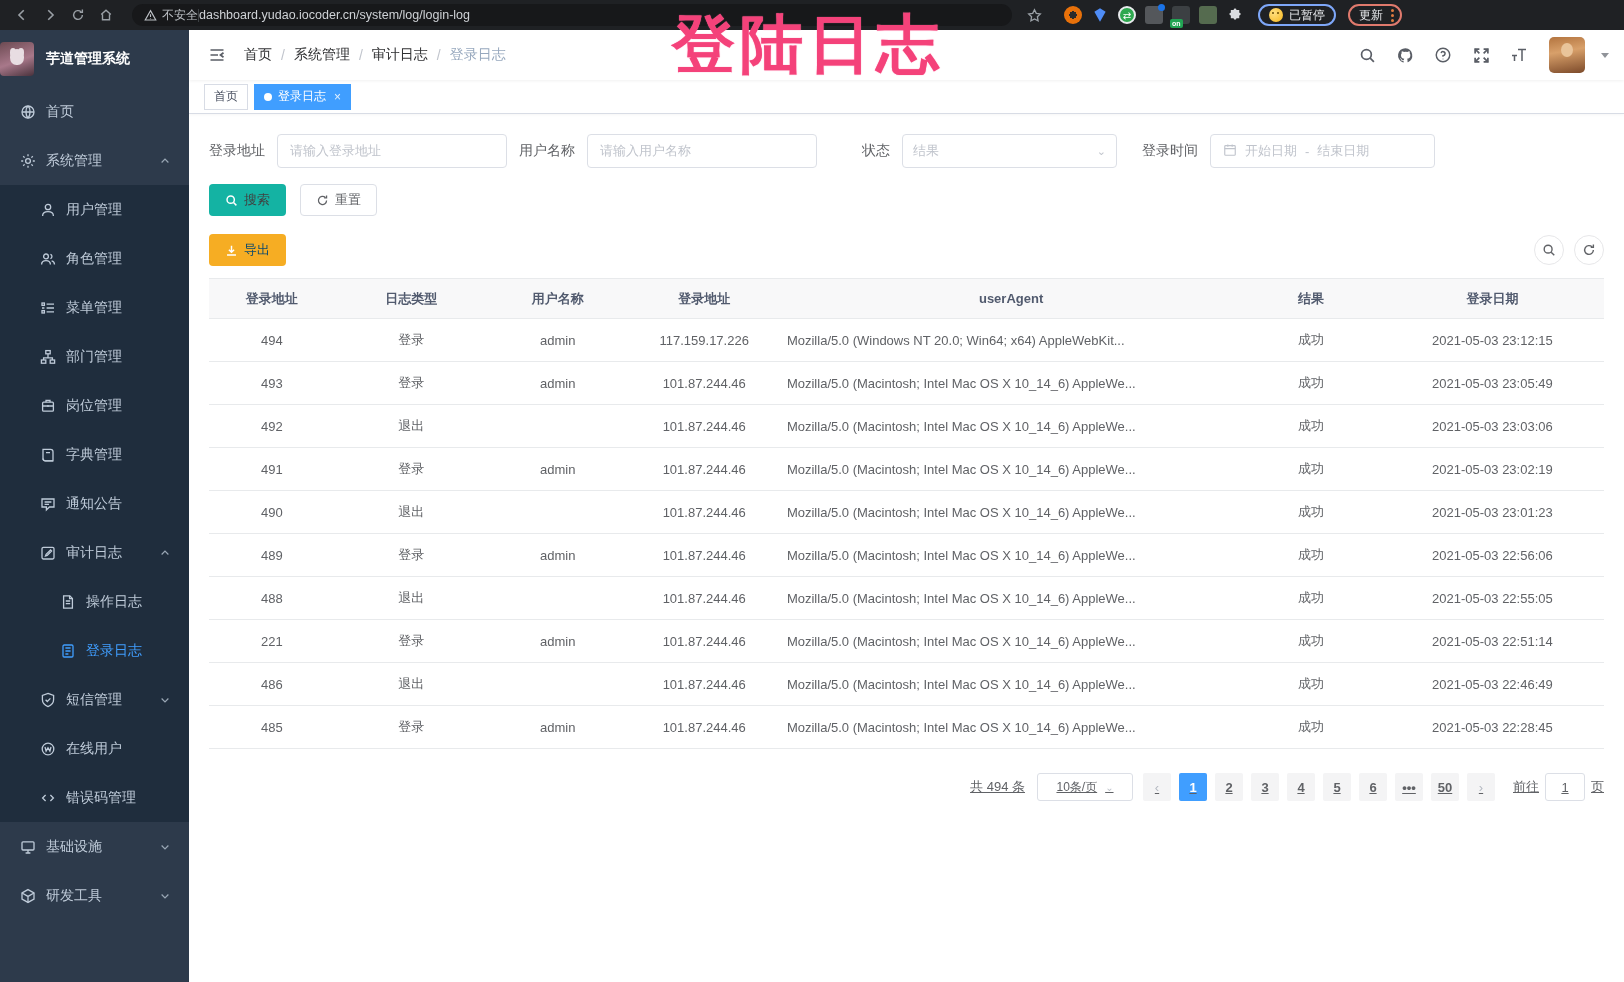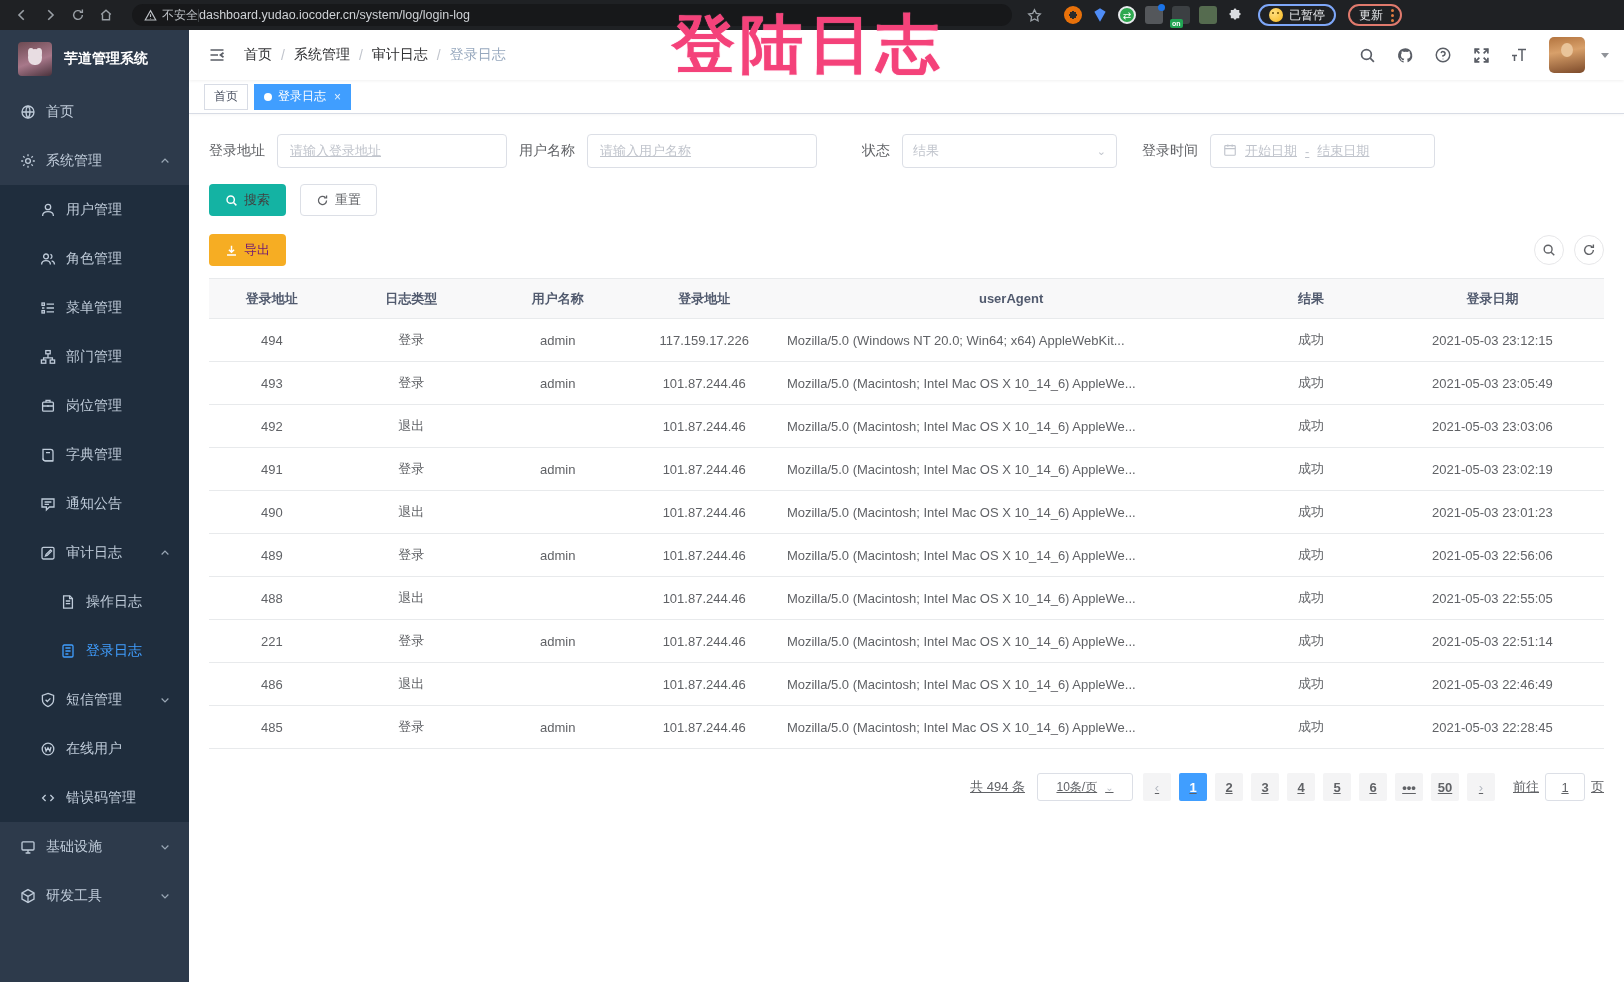--- a/index.html
+++ b/index.html
@@ -44,21 +44,21 @@
   
   .watermark { position:absolute; left:672px; top:2px; z-index:60; font-size:63px; font-weight:bold;
     color:#f4427a; letter-spacing:5px; text-shadow:0 0 1px #ff6d9c; pointer-events:none;
     font-family:"DejaVu Sans","Liberation Sans",sans-serif; }
 
   
   .app { display:flex; height:952px; position:relative; }
 
   
   .sidebar { width:189px; background:#2d3a4b; flex:0 0 auto; overflow:hidden; }
-  .logo-row { height:57px; display:flex; align-items:center; gap:12px; padding-left:18px; }
+  .logo-row { height:57px; display:flex; align-items:center; gap:12px; }
   .logo-img { width:34px; height:34px; border-radius:4px; overflow:hidden; flex:0 0 auto;
     background:linear-gradient(160deg,#6c4a52 0%,#a8788a 55%,#49323c 100%); position:relative; }
   .logo-img::after { content:""; position:absolute; left:10px; top:7px; width:14px; height:16px;
     border-radius:50% 50% 45% 45%; background:#e8dde2;
     box-shadow:-4px -5px 0 -4px #e8dde2, 4px -5px 0 -4px #e8dde2; }
   .logo-title { color:#fff; font-size:14px; font-weight:bold; white-space:nowrap; }
   .menu { }
   .menu-item { height:49px; display:flex; align-items:center; gap:10px; color:#bfcbd9;
     font-size:14px; cursor:pointer; position:relative; white-space:nowrap; }
   .menu-item .mi-icon { width:16px; height:16px; display:flex; align-items:center; justify-content:center; }
@@ -97,38 +97,38 @@
   .tag .dot { width:8px; height:8px; border-radius:50%; background:#fff; }
   .tag .close { font-size:12px; opacity:.85; margin-left:2px; }
 
   .content { flex:1; padding:20px 20px 0 20px; overflow:hidden; }
 
   
   .filter-form { display:flex; align-items:center; }
   .f-group { display:flex; align-items:center; }
   .f-label { font-size:14px; color:#606266; margin-right:12px; white-space:nowrap; }
   .f-input { height:34px; border:1px solid #dcdfe6; border-radius:4px; background:#fff;
-    display:flex; align-items:center; padding:0 12px; font-size:13px; color:#c0c4cc;text-decoration:underline; }
+    display:flex; align-items:center; padding:0 12px; font-size:13px; color:#c0c4cc; }
   .f-input.w230 { width:230px; }
   .f-input.w225 { width:225px; }
   .f-select { width:215px; height:34px; border:1px solid #dcdfe6; border-radius:4px;
     display:flex; align-items:center; justify-content:space-between; padding:0 10px;
     font-size:13px; color:#c0c4cc; cursor:pointer; }
   .f-select .sel-caret { color:#c0c4cc; font-size:11px; }
   .daterange { gap:8px; cursor:pointer; }
   .daterange .cal { color:#c0c4cc; }
   .daterange .sep { color:#c0c4cc; }
 
   .btn-row { margin-top:16px; display:flex; gap:14px; }
   .btn { height:32px; border-radius:4px; display:inline-flex; align-items:center; gap:6px;
     padding:0 15px; font-size:13px; cursor:pointer; border:1px solid transparent; }
   .btn svg { display:block; }
   .btn.search { background:#14b3a3; color:#404040; }
   .btn.reset { background:#fff; border-color:#dcdfe6; color:#606266; }
-  .btn.export { background:#f6ad23; color:#701a75; }
+  .btn.export { background:#f6ad23; color:#0c4a6e; }
 
   .toolbar-row { margin-top:18px; display:flex; align-items:center; }
   .circle-btns { margin-left:auto; display:flex; gap:10px; }
   .circle-btn { width:30px; height:30px; border-radius:50%; border:1px solid #e7e7e9; background:#fff;
     display:flex; align-items:center; justify-content:center; color:#606266; cursor:pointer; }
 
   
   table.log-table { width:100%; border-collapse:collapse; margin-top:12px; table-layout:fixed; }
   .log-table th { background:#f8f8f9; color:#515a6e; font-size:13px; font-weight:bold;
     height:40px; text-align:center; border-bottom:1px solid #e8eaec; border-top:1px solid #e8eaec; }

